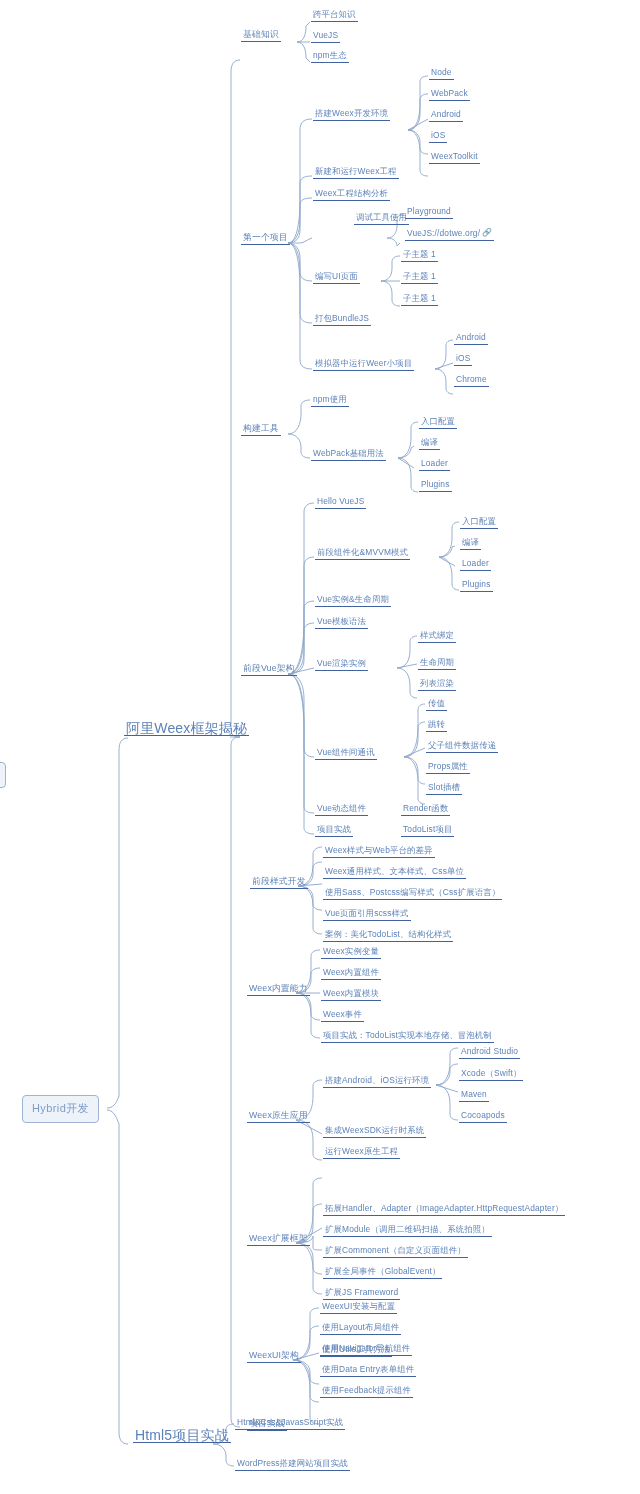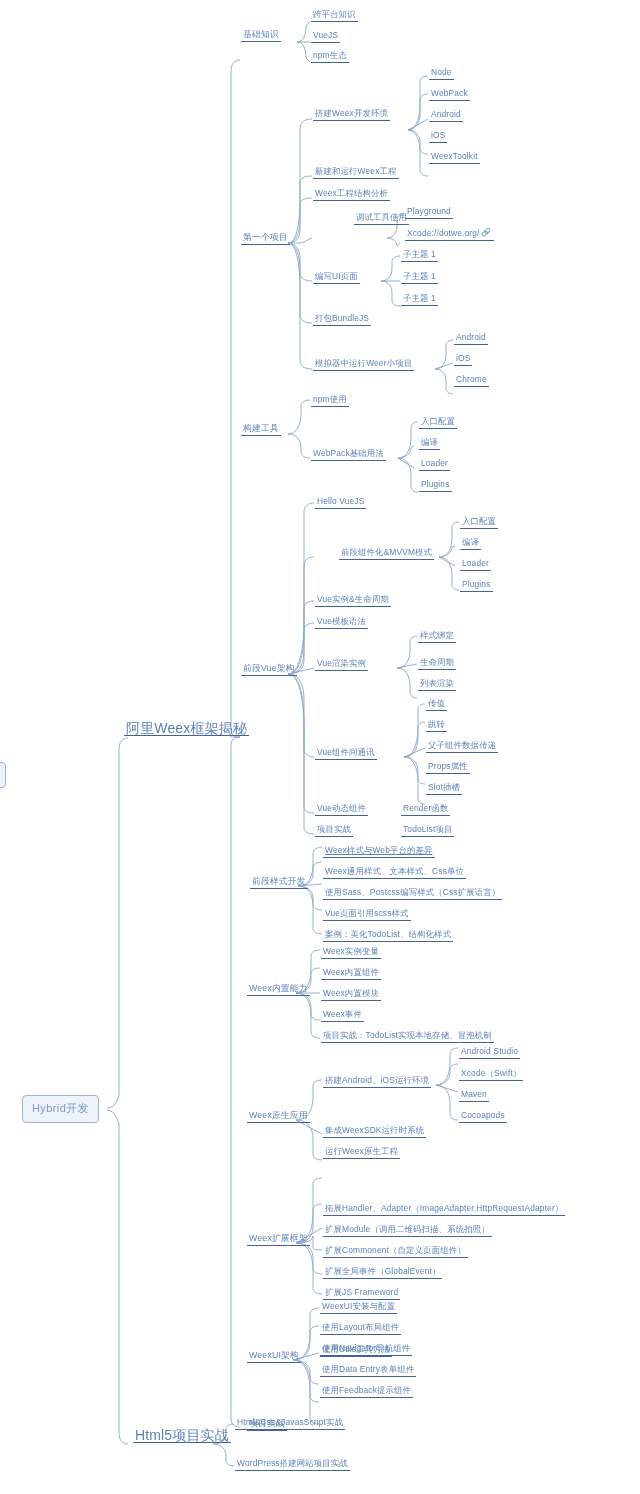--- a/index.html
+++ b/index.html
@@ -213,21 +213,21 @@
   <div class="node l3" style="left:429px; top:88px;">WebPack</div>
   <div class="node l3" style="left:429px; top:109px;">Android</div>
   <div class="node l3" style="left:429px; top:130px;">iOS</div>
   <div class="node l3" style="left:429px; top:151px;">WeexToolkit</div>
 
   <div class="node l3" style="left:313px; top:166px;">新建和运行Weex工程</div>
   <div class="node l3" style="left:313px; top:188px;">Weex工程结构分析</div>
 
   <div class="node l3" style="left:313px; top:212px;margin-left:41px;">调试工具使用</div>
   <div class="node l3" style="left:405px; top:206px;">Playground</div>
-  <div class="node l3" style="left:405px; top:228px;"><span>Xcode://dotwe.org/</span><span class="linkicon">🔗</span></div>
+  <div class="node l3" style="left:405px; top:228px;"><span>VueJS://dotwe.org/</span><span class="linkicon">🔗</span></div>
 
   <div class="node l3" style="left:313px; top:271px;">编写UI页面</div>
   <div class="node l3" style="left:401px; top:249px;">子主题 1</div>
   <div class="node l3" style="left:401px; top:271px;">子主题 1</div>
   <div class="node l3" style="left:401px; top:293px;">子主题 1</div>
 
   <div class="node l3" style="left:313px; top:313px;">打包BundleJS</div>
 
   <div class="node l3" style="left:313px; top:358px;">模拟器中运行Weer小项目</div>
   <div class="node l3" style="left:454px; top:332px;">Android</div>
@@ -237,21 +237,21 @@
   <div class="node l2" style="left:241px; top:423px;">构建工具</div>
   <div class="node l3" style="left:311px; top:394px;">npm使用</div>
   <div class="node l3" style="left:311px; top:448px;">WebPack基础用法</div>
   <div class="node l3" style="left:419px; top:416px;">入口配置</div>
   <div class="node l3" style="left:419px; top:437px;">编译</div>
   <div class="node l3" style="left:419px; top:458px;">Loader</div>
   <div class="node l3" style="left:419px; top:479px;">Plugins</div>
 
   <div class="node l2" style="left:241px; top:663px;">前段Vue架构</div>
   <div class="node l3" style="left:315px; top:496px;text-align:center;">Hello VueJS</div>
-  <div class="node l3" style="left:315px; top:547px;margin-left:24px;">前段组件化&amp;MVVM模式</div>
+  <div class="node l3" style="left:315px; top:547px;">前段组件化&amp;MVVM模式</div>
   <div class="node l3" style="left:460px; top:516px;">入口配置</div>
   <div class="node l3" style="left:460px; top:537px;">编译</div>
   <div class="node l3" style="left:460px; top:558px;">Loader</div>
   <div class="node l3" style="left:460px; top:579px;">Plugins</div>
 
   <div class="node l3" style="left:315px; top:594px;">Vue实例&amp;生命周期</div>
   <div class="node l3" style="left:315px; top:616px;">Vue模板语法</div>
 
   <div class="node l3" style="left:315px; top:658px;">Vue渲染实例</div>
   <div class="node l3" style="left:418px; top:630px;">样式绑定</div>
@@ -264,21 +264,21 @@
   <div class="node l3" style="left:426px; top:740px;">父子组件数据传递</div>
   <div class="node l3" style="left:426px; top:761px;">Props属性</div>
   <div class="node l3" style="left:426px; top:782px;">Slot插槽</div>
 
   <div class="node l3" style="left:315px; top:803px;">Vue动态组件</div>
   <div class="node l3" style="left:401px; top:803px;">Render函数</div>
   <div class="node l3" style="left:315px; top:824px;">项目实战</div>
   <div class="node l3" style="left:401px; top:824px;">TodoList项目</div>
 
   <div class="node l2" style="left:250px; top:876px;">前段样式开发</div>
-  <div class="node l3" style="left:323px; top:845px;text-decoration:underline;">Weex样式与Web平台的差异</div>
+  <div class="node l3" style="left:323px; top:845px;">Weex样式与Web平台的差异</div>
   <div class="node l3" style="left:323px; top:866px;">Weex通用样式、文本样式、Css单位</div>
   <div class="node l3" style="left:323px; top:887px;">使用Sass、Postcss编写样式（Css扩展语言）</div>
   <div class="node l3" style="left:323px; top:908px;">Vue页面引用scss样式</div>
   <div class="node l3" style="left:323px; top:929px;">案例：美化TodoList、结构化样式</div>
 
   <div class="node l2" style="left:247px; top:983px;">Weex内置能力</div>
   <div class="node l3" style="left:321px; top:946px;">Weex实例变量</div>
   <div class="node l3" style="left:321px; top:967px;">Weex内置组件</div>
   <div class="node l3" style="left:321px; top:988px;">Weex内置模块</div>
   <div class="node l3" style="left:321px; top:1009px;">Weex事件</div>

